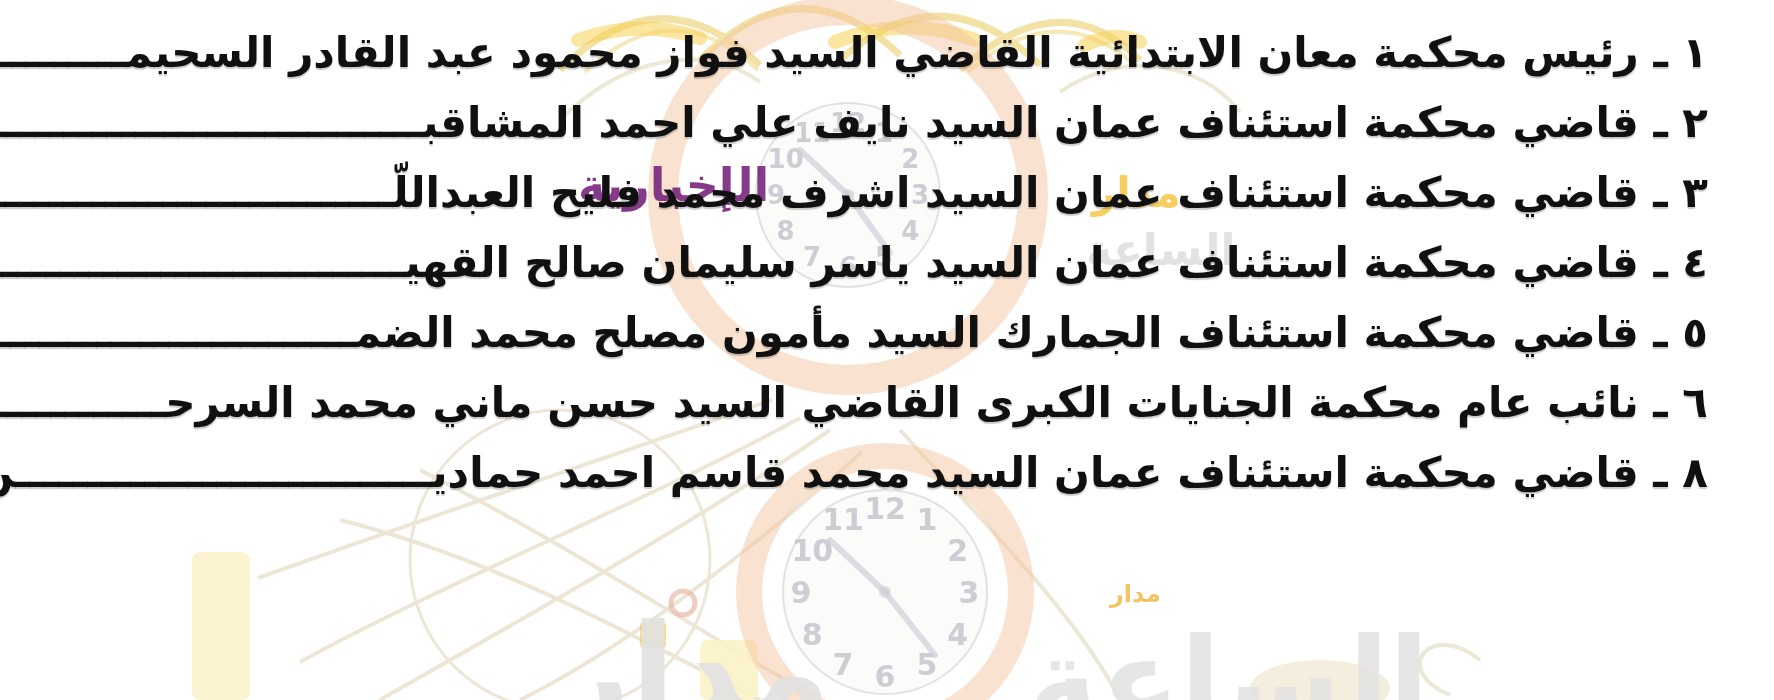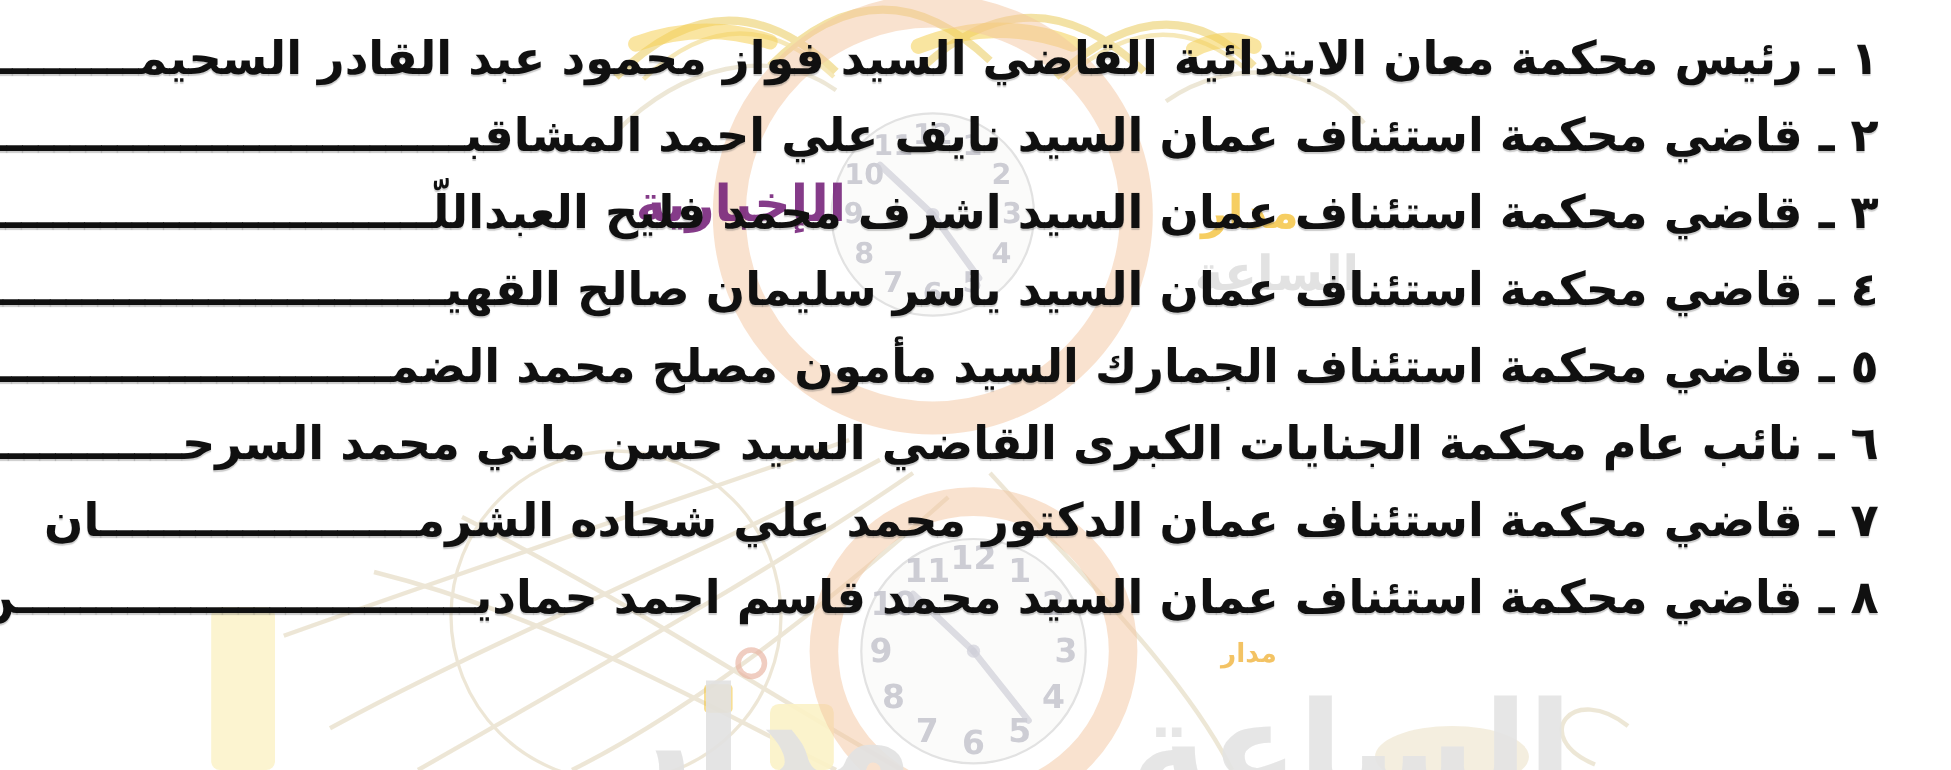--- a/index.html
+++ b/index.html
@@ -108,16 +108,15 @@
   <div class="wm-text wm-big-2">الساعة</div>
   <div class="wm-text wm-small-yellow">مدار</div>
 
   <div class="content">
     <div class="line">١ ـ رئيس محكمة معان الابتدائية القاضي السيد فواز محمود عبد القادر السحيمـــــــــــات</div>
     <div class="line">٢ ـ قاضي محكمة استئناف عمان السيد نايف علي احمد المشاقبــــــــــــــــــــــــــــــــــــــه</div>
     <div class="line">٣ ـ قاضي محكمة استئناف عمان السيد اشرف محمد فليح العبداللّــــــــــــــــــــــــــــــــه</div>
     <div class="line">٤ ـ قاضي محكمة استئناف عمان السيد ياسر سليمان صالح القهيــــــــــــــــــــــــــــوي</div>
     <div class="line">٥ ـ قاضي محكمة استئناف الجمارك السيد مأمون مصلح محمد الضمــــــــــــــــــــــــــــور</div>
     <div class="line">٦ ـ نائب عام محكمة الجنايات الكبرى القاضي السيد حسن ماني محمد السرحــــــــــــــان</div>
-    <div class="line">٧ ـ قاضي محكمة استئناف عمان الدكتور محمد علي شحاده الشرمــــــــــــــــــــان</div>
     <div class="line">٨ ـ قاضي محكمة استئناف عمان السيد محمد قاسم احمد حماديـــــــــــــــــــــــــــــن</div>
   </div>
 </div>
 
 </body></html>

